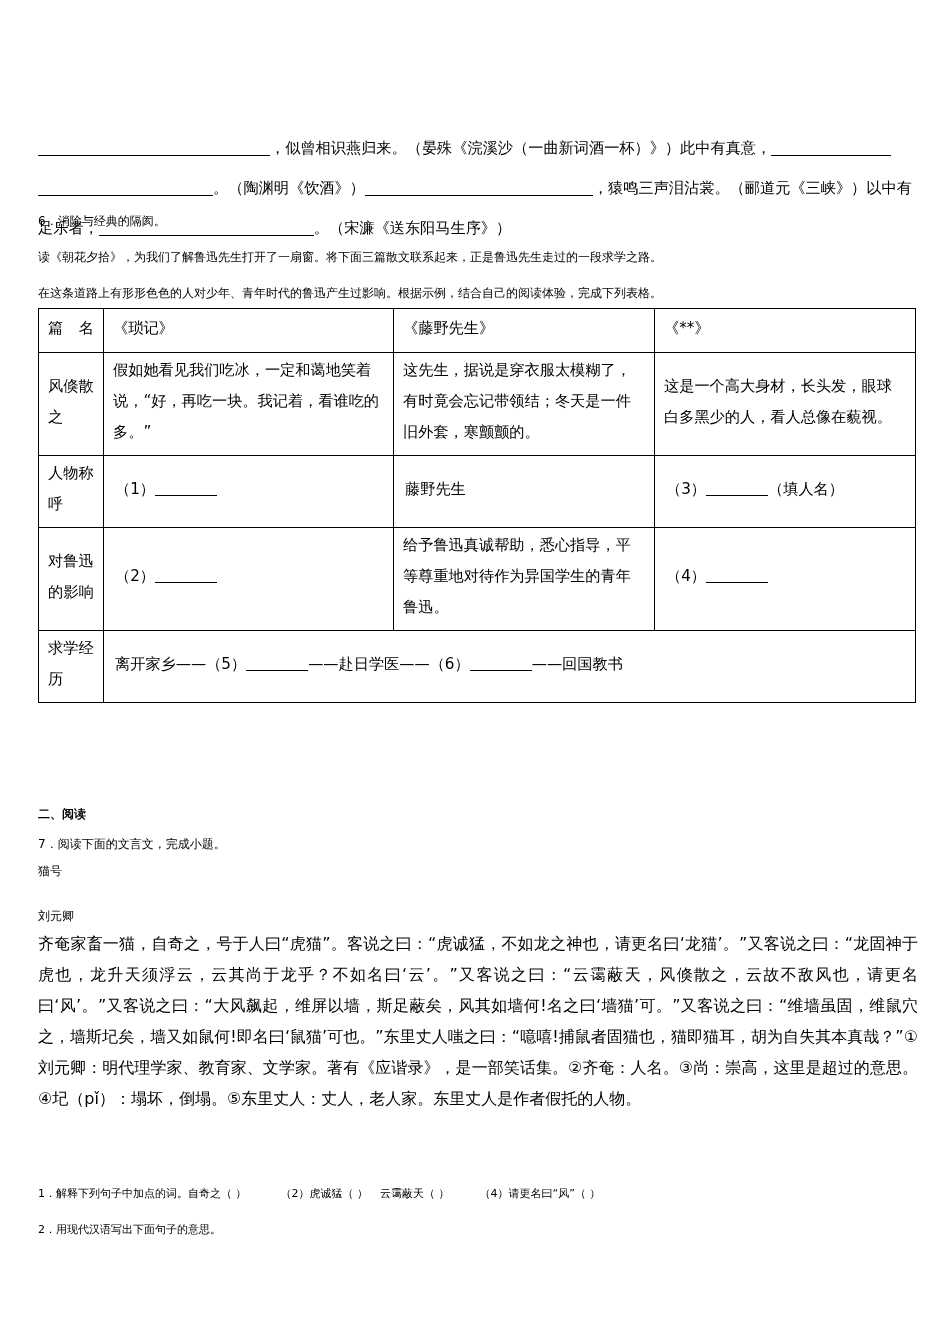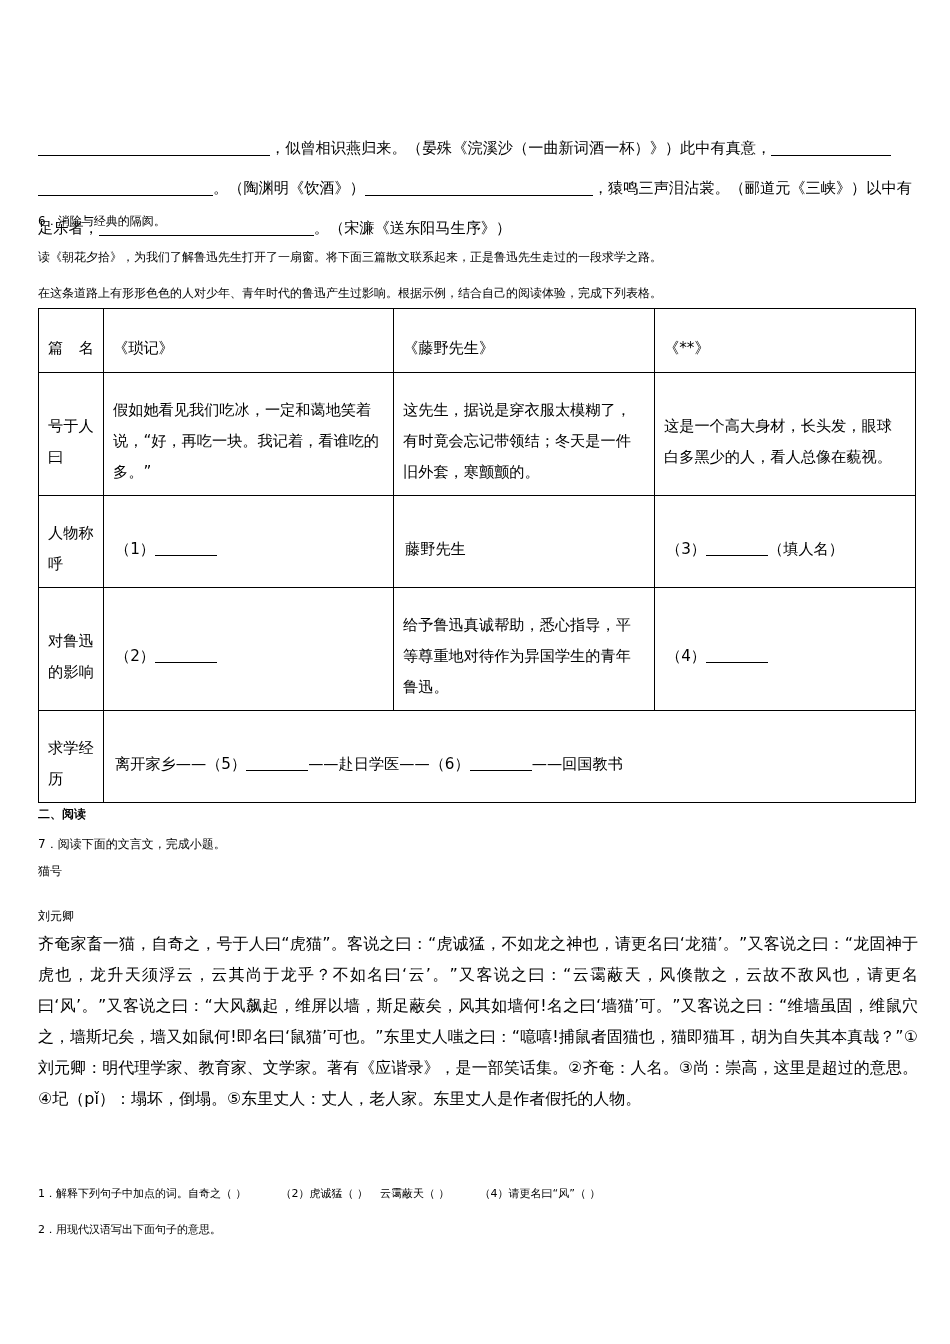--- a/index.html
+++ b/index.html
@@ -71,21 +71,21 @@
     position: absolute;
     left: 38px;
     top: 308px;
     width: 877px;
     border-collapse: collapse;
     table-layout: fixed;
     font-size: 15.2px;
   }
   table.grid td {
     border: 1.1px solid #000;
-    padding: 22px 9px 7px 9px;
+    padding: 2px 9px 7px 9px;
     vertical-align: middle;
     line-height: 31px;
     text-align: left;
   }
   td.hdr { height: 34px; line-height: 20px; }
   td.lbl {
     padding: 7px 5px;
     text-align: justify;
     text-align-last: justify;
     line-height: 29px;
@@ -141,21 +141,21 @@
         <col class="c4">
     </colgroup>
     <tbody>
       <tr>
         <td class="hdr lbl">篇名</td>
         <td class="hdr">《琐记》</td>
         <td class="hdr">《藤野先生》</td>
         <td class="hdr">《**》</td>
       </tr>
       <tr>
-        <td class="lbl">号于人曰</td>
+        <td class="lbl">风倏散之</td>
         <td>假如她看见我们吃冰，一定和蔼地笑着说，“好，再吃一块。我记着，看谁吃的多。”</td>
         <td>这先生，据说是穿衣服太模糊了，有时竟会忘记带领结；冬天是一件旧外套，寒颤颤的。</td>
         <td>这是一个高大身材，长头发，眼球白多黑少的人，看人总像在藐视。</td>
       </tr>
       <tr>
         <td class="lbl">人物称呼</td>
         <td>
           <span class="cellpad">（1）</span><span class="blank sm"></span>
         </td>
         <td>

